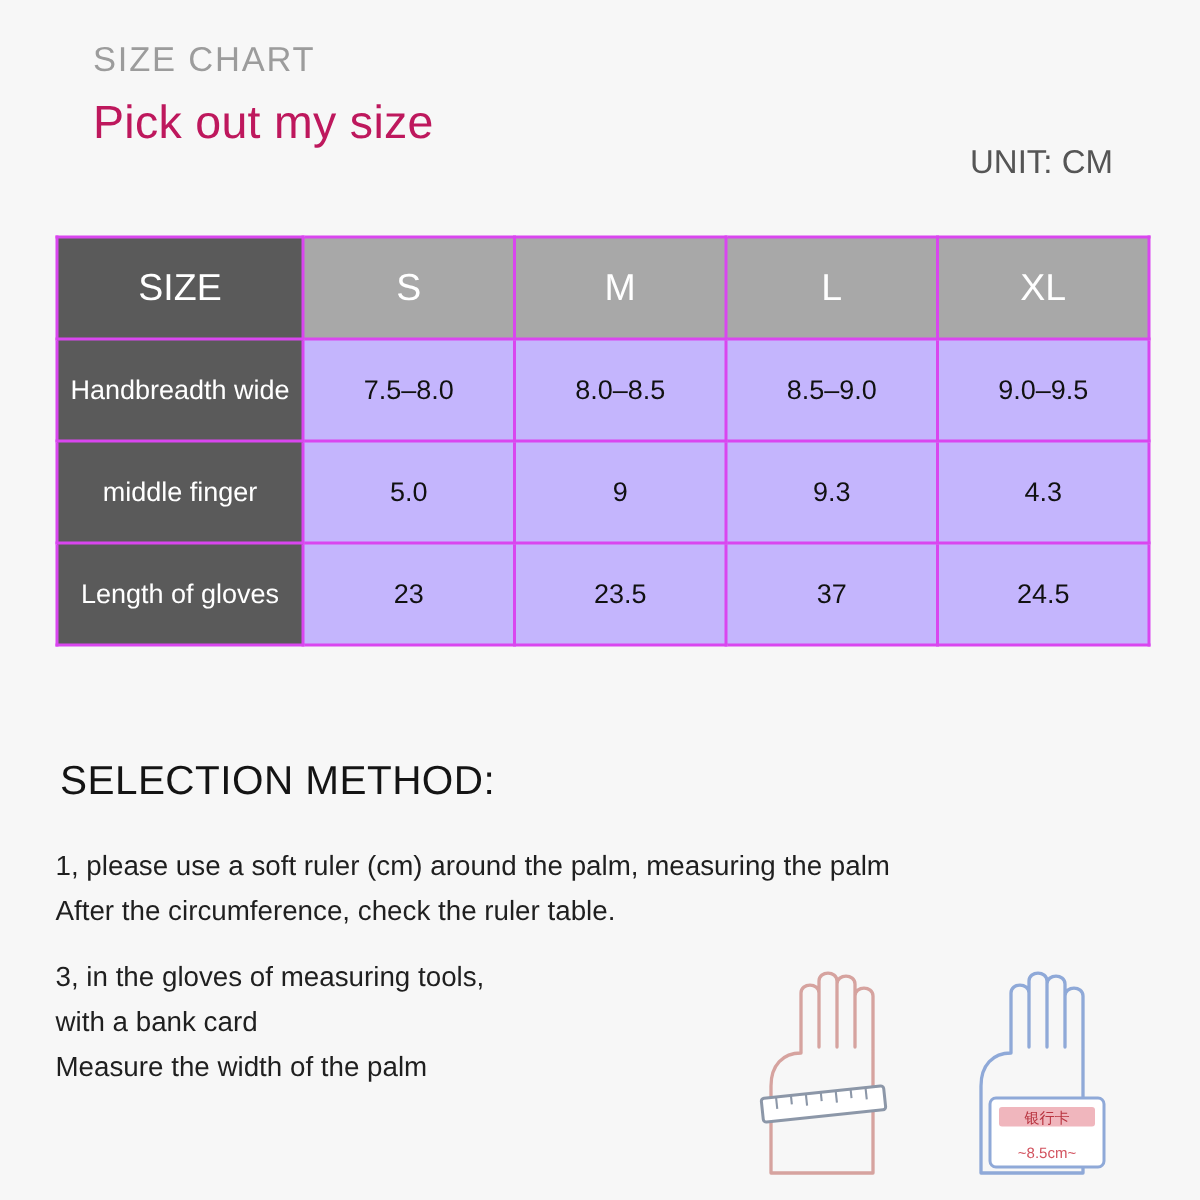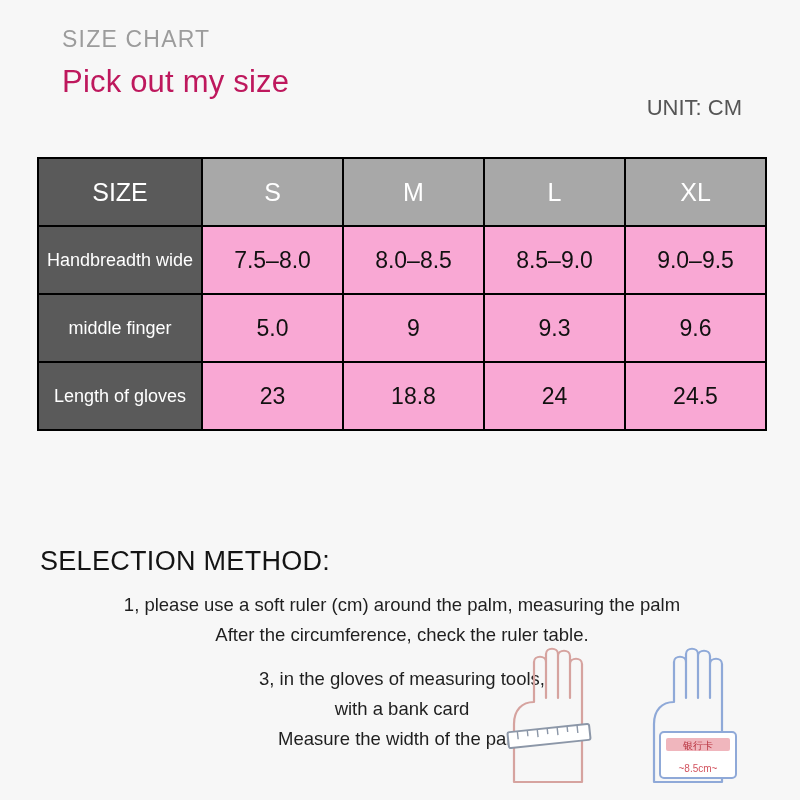--- a/index.html
+++ b/index.html
@@ -53,21 +53,21 @@
   }
   table.size-chart {
     border-collapse: collapse;
     width: 728px;
     table-layout: fixed;
   }
   table.size-chart col.c0 { width: 164px; }
   table.size-chart col.cx { width: 141px; }
 
   table.size-chart th, table.size-chart td {
-    border: 2px solid #000000;
+    border: 2px solid #d946ef;
     padding: 0;
     text-align: center;
     vertical-align: middle;
   }
   thead th {
     height: 68px;
     font-weight: 400;
     color: #ffffff;
     font-size: 25px;
   }
@@ -81,40 +81,38 @@
   }
   td.row-label {
     background: #5a5a5a;
     color: #ffffff;
     font-size: 18px;
     line-height: 1.25;
     height: 68px;
     padding: 0 8px;
   }
   td.val {
-    background: #f9a8d4;
+    background: #c4b5fd;
     color: #111;
-    font-size: 23px;
+    font-size: 18px;
     height: 68px;
   }
 
   
   .method-title {
     position: absolute;
     left: 40px; top: 505px;
     font-size: 27px;
     color: #141414;
     letter-spacing: 0.3px;
-    margin-top: 41px;
   }
   .method-list {
     position: absolute;
-    left: 37px; top: 590px;
+    left: 37px; top: 562px;
     width: 730px;
-    text-align: center;
   }
   .method-item {
     font-size: 18.5px;
     color: #1f1f1f;
     line-height: 1.62;
     margin-bottom: 14px;
     white-space: pre-line;
   }
 
   
@@ -157,27 +155,27 @@
           <td class="val">7.5–8.0</td>
           <td class="val">8.0–8.5</td>
           <td class="val">8.5–9.0</td>
           <td class="val">9.0–9.5</td>
         </tr>
         <tr>
           <td class="row-label">middle finger</td>
           <td class="val">5.0</td>
           <td class="val">9</td>
           <td class="val">9.3</td>
-          <td class="val">9.6</td>
+          <td class="val">4.3</td>
         </tr>
         <tr>
           <td class="row-label">Length of gloves</td>
           <td class="val">23</td>
-          <td class="val">18.8</td>
-          <td class="val">24</td>
+          <td class="val">23.5</td>
+          <td class="val">37</td>
           <td class="val">24.5</td>
         </tr>
       </tbody>
     </table>
   </div>
 
   <div class="method-title">SELECTION METHOD:</div>
 
   <div class="method-list">
     <div class="method-item">1, please use a soft ruler (cm) around the palm, measuring the palm

